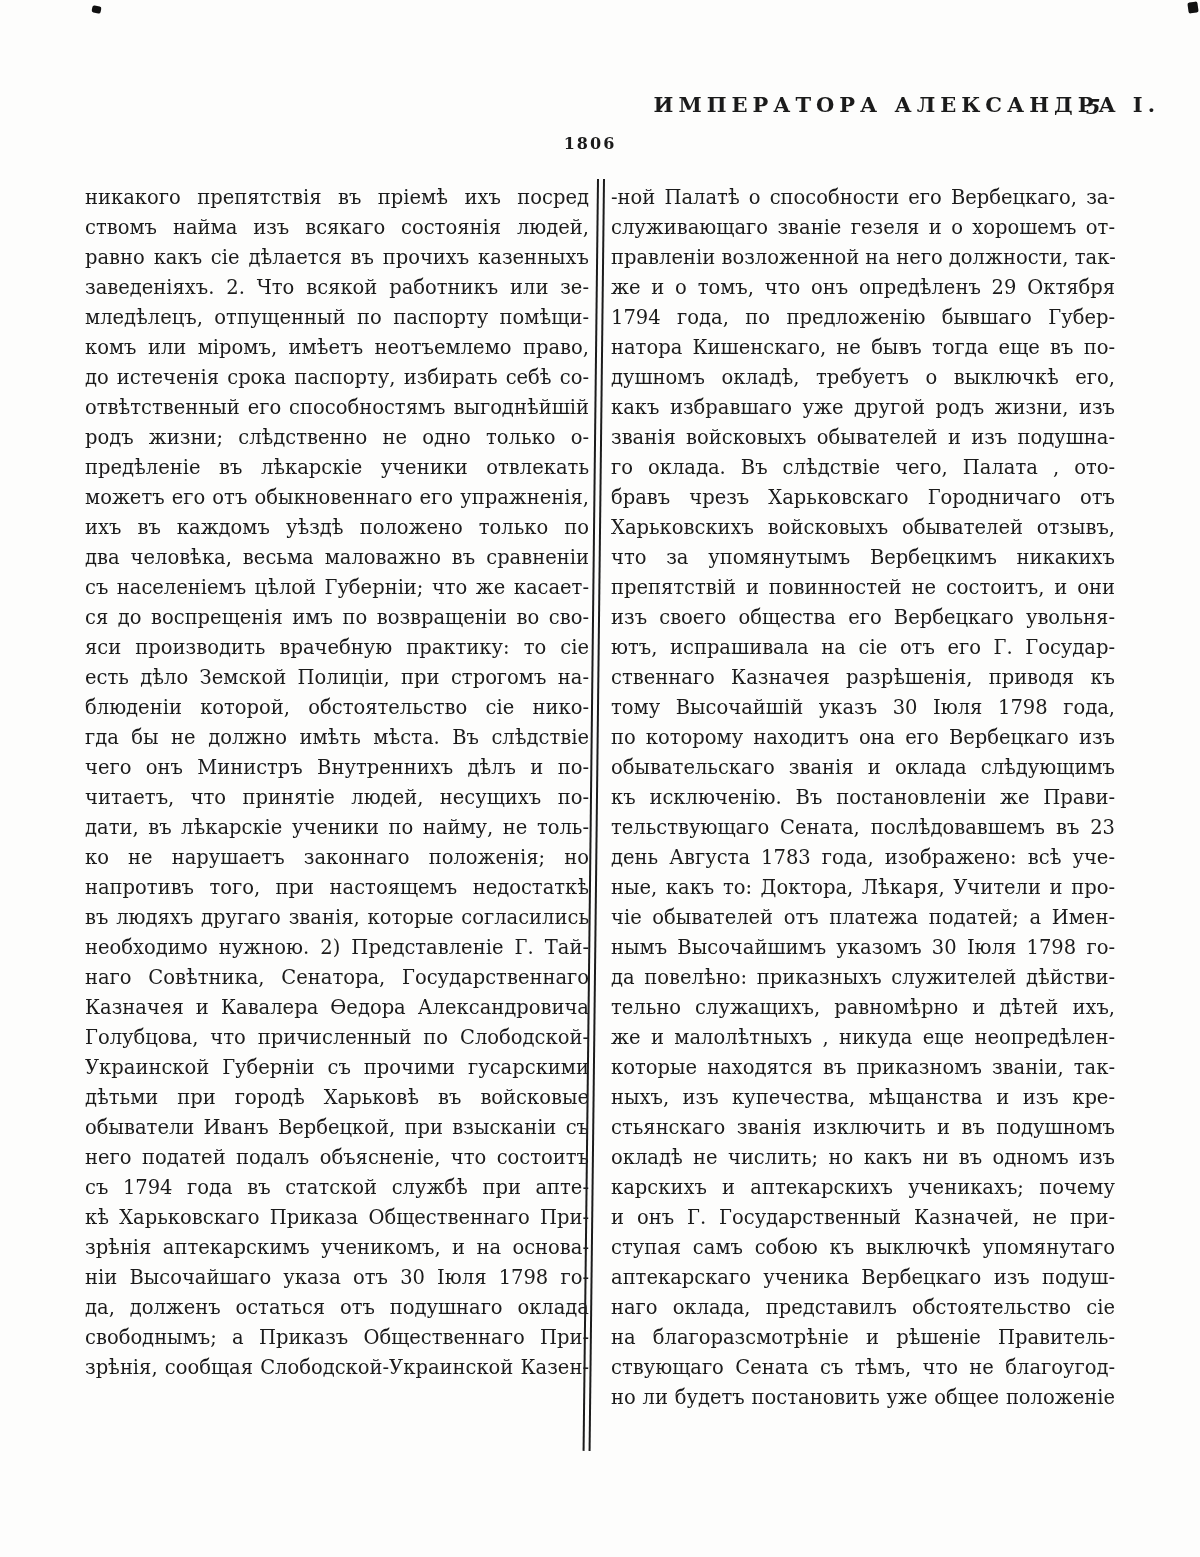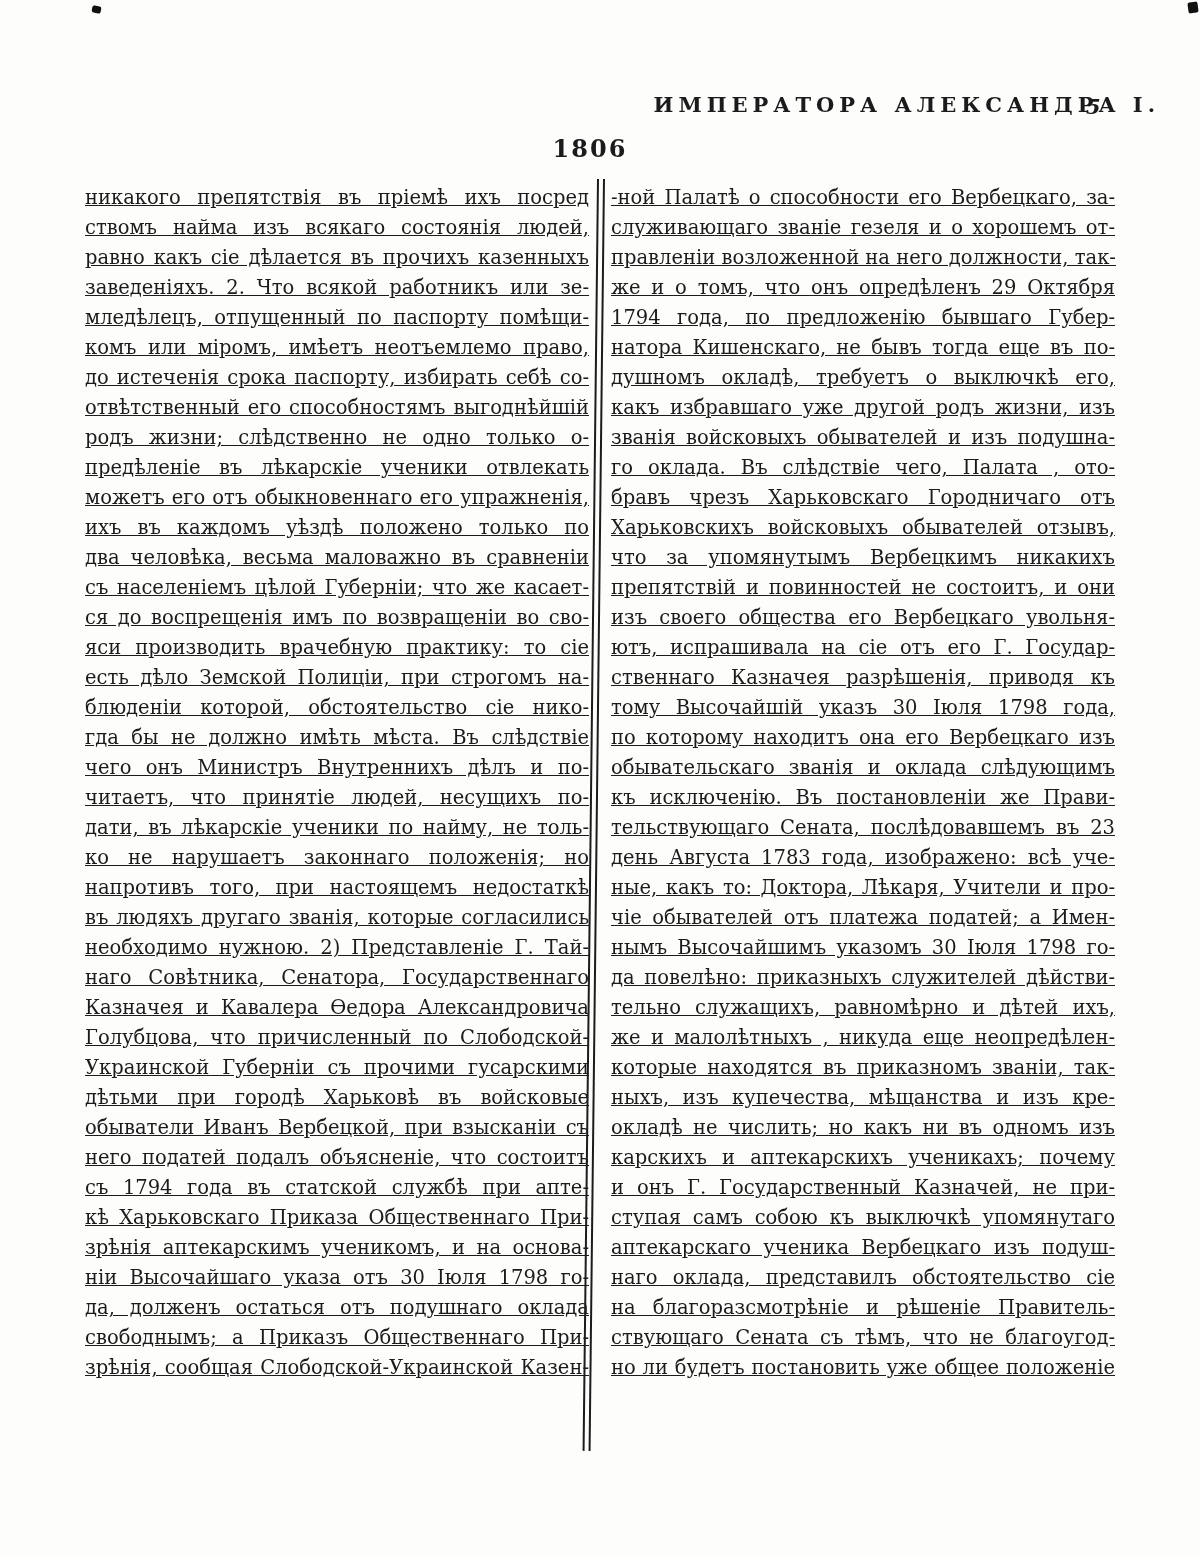--- a/index.html
+++ b/index.html
@@ -20,29 +20,29 @@
     letter-spacing:5px;
     white-space:nowrap;
   }
   .page-number {
     position:absolute; top:94px; left:1086px;
     font-size:21px; font-weight:bold; font-style:italic;
   }
   .year-heading {
     position:absolute; top:134px; left:0; width:1180px;
     text-align:center;
-    font-size:24px; font-weight:bold; letter-spacing:2px;
+    font-size:16px; font-weight:bold; letter-spacing:2px;
   }
 
   .columns {
     position:absolute; top:183px; left:85px;
     width:1030px;
     display:flex;
   }
-  .col { width:504px;text-decoration:underline; }
+  .col { width:504px; }
   .col-gap { width:22px; position:relative; }
   .col-gap::before {
     content:"";
     position:absolute; top:-4px; left:8px;
     height:1272px; width:4px;
     border-left:2px solid #1c1c1c;
     border-right:2px solid #1c1c1c;
     transform:rotate(0.65deg);
     transform-origin:top center;
   }
@@ -143,20 +143,21 @@
         <div class="line">тельствующаго Сената, послѣдовавшемъ въ 23</div>
         <div class="line">день Августа 1783 года, изображено: всѣ уче-</div>
         <div class="line">ные, какъ то: Доктора, Лѣкаря, Учители и про-</div>
         <div class="line">чіе обывателей отъ платежа податей; а Имен-</div>
         <div class="line">нымъ Высочайшимъ указомъ 30 Іюля 1798 го-</div>
         <div class="line">да повелѣно: приказныхъ служителей дѣйстви-</div>
         <div class="line">тельно служащихъ, равномѣрно и дѣтей ихъ,</div>
         <div class="line">же и малолѣтныхъ , никуда еще неопредѣлен-</div>
         <div class="line">которые находятся въ приказномъ званіи, так-</div>
         <div class="line">ныхъ, изъ купечества, мѣщанства и изъ кре-</div>
+        <div class="line">стьянскаго званія изключить и въ подушномъ</div>
         <div class="line">окладѣ не числить; но какъ ни въ одномъ изъ</div>
         <div class="line">карскихъ и аптекарскихъ ученикахъ; почему</div>
         <div class="line">и онъ Г. Государственный Казначей, не при-</div>
         <div class="line">ступая самъ собою къ выключкѣ упомянутаго</div>
         <div class="line">аптекарскаго ученика Вербецкаго изъ подуш-</div>
         <div class="line">наго оклада, представилъ обстоятельство сіе</div>
         <div class="line">на благоразсмотрѣніе и рѣшеніе Правитель-</div>
         <div class="line">ствующаго Сената съ тѣмъ, что не благоугод-</div>
         <div class="line">но ли будетъ постановить уже общее положеніе</div>
       </div>

